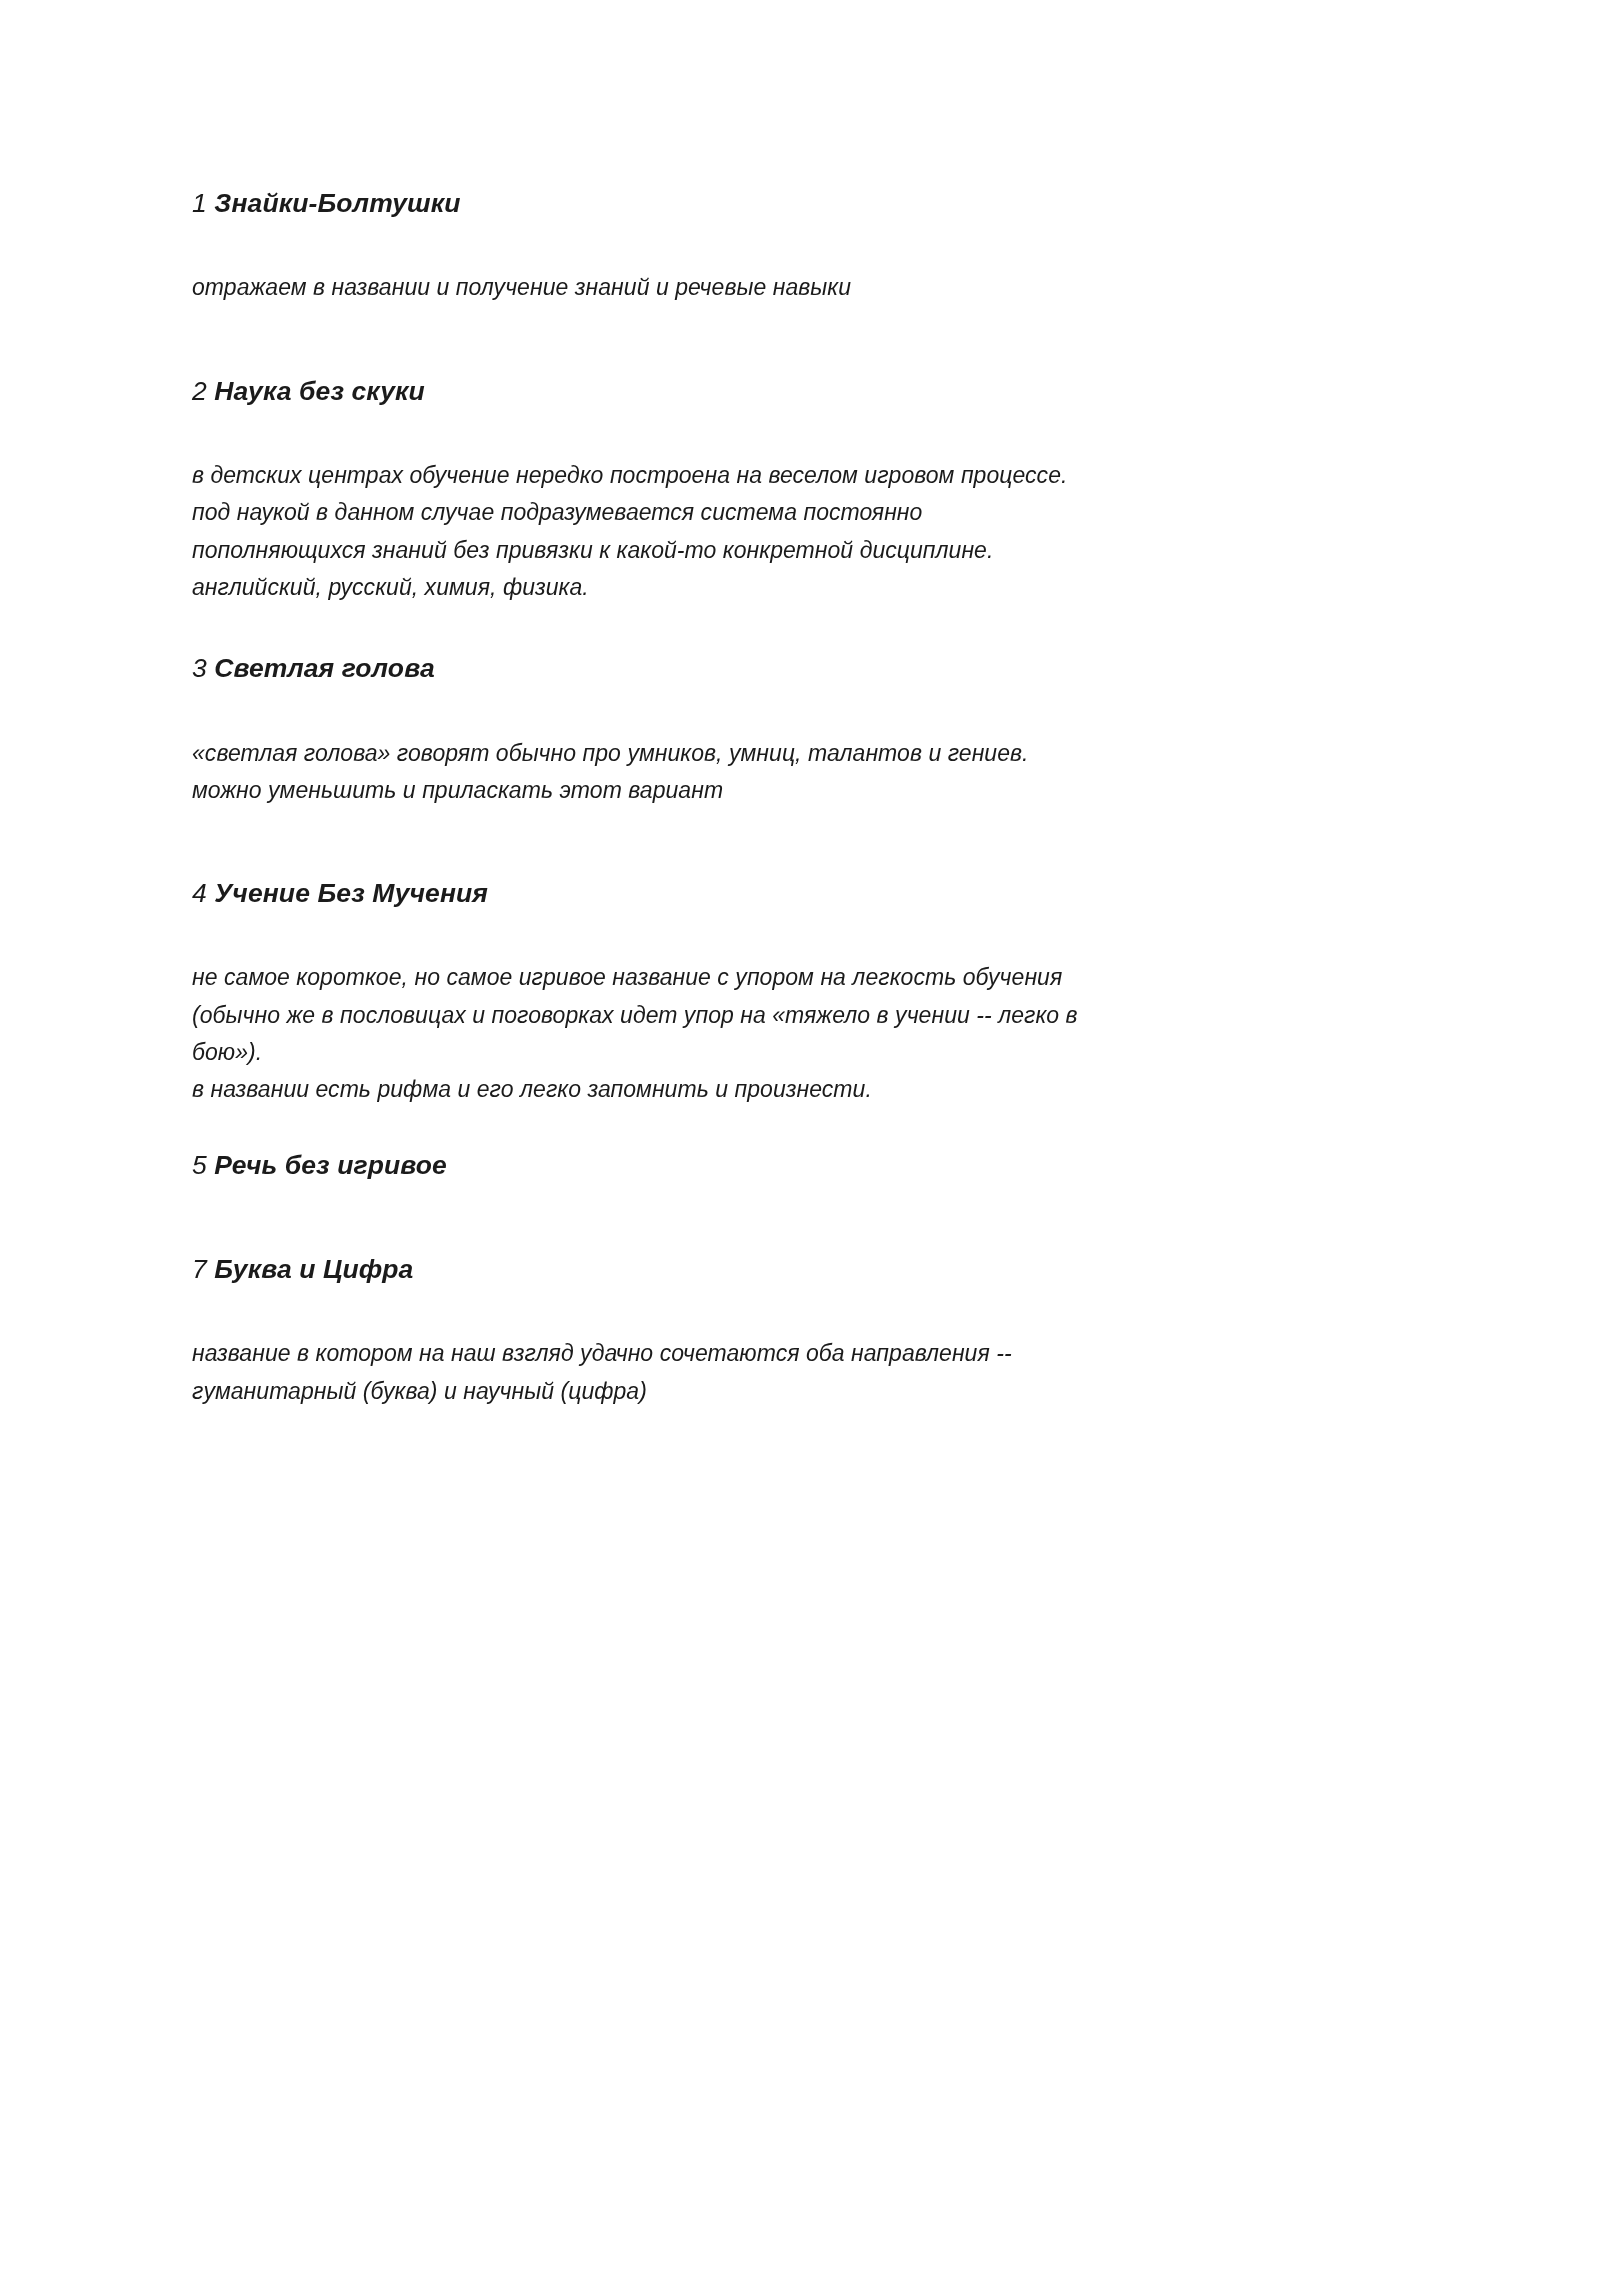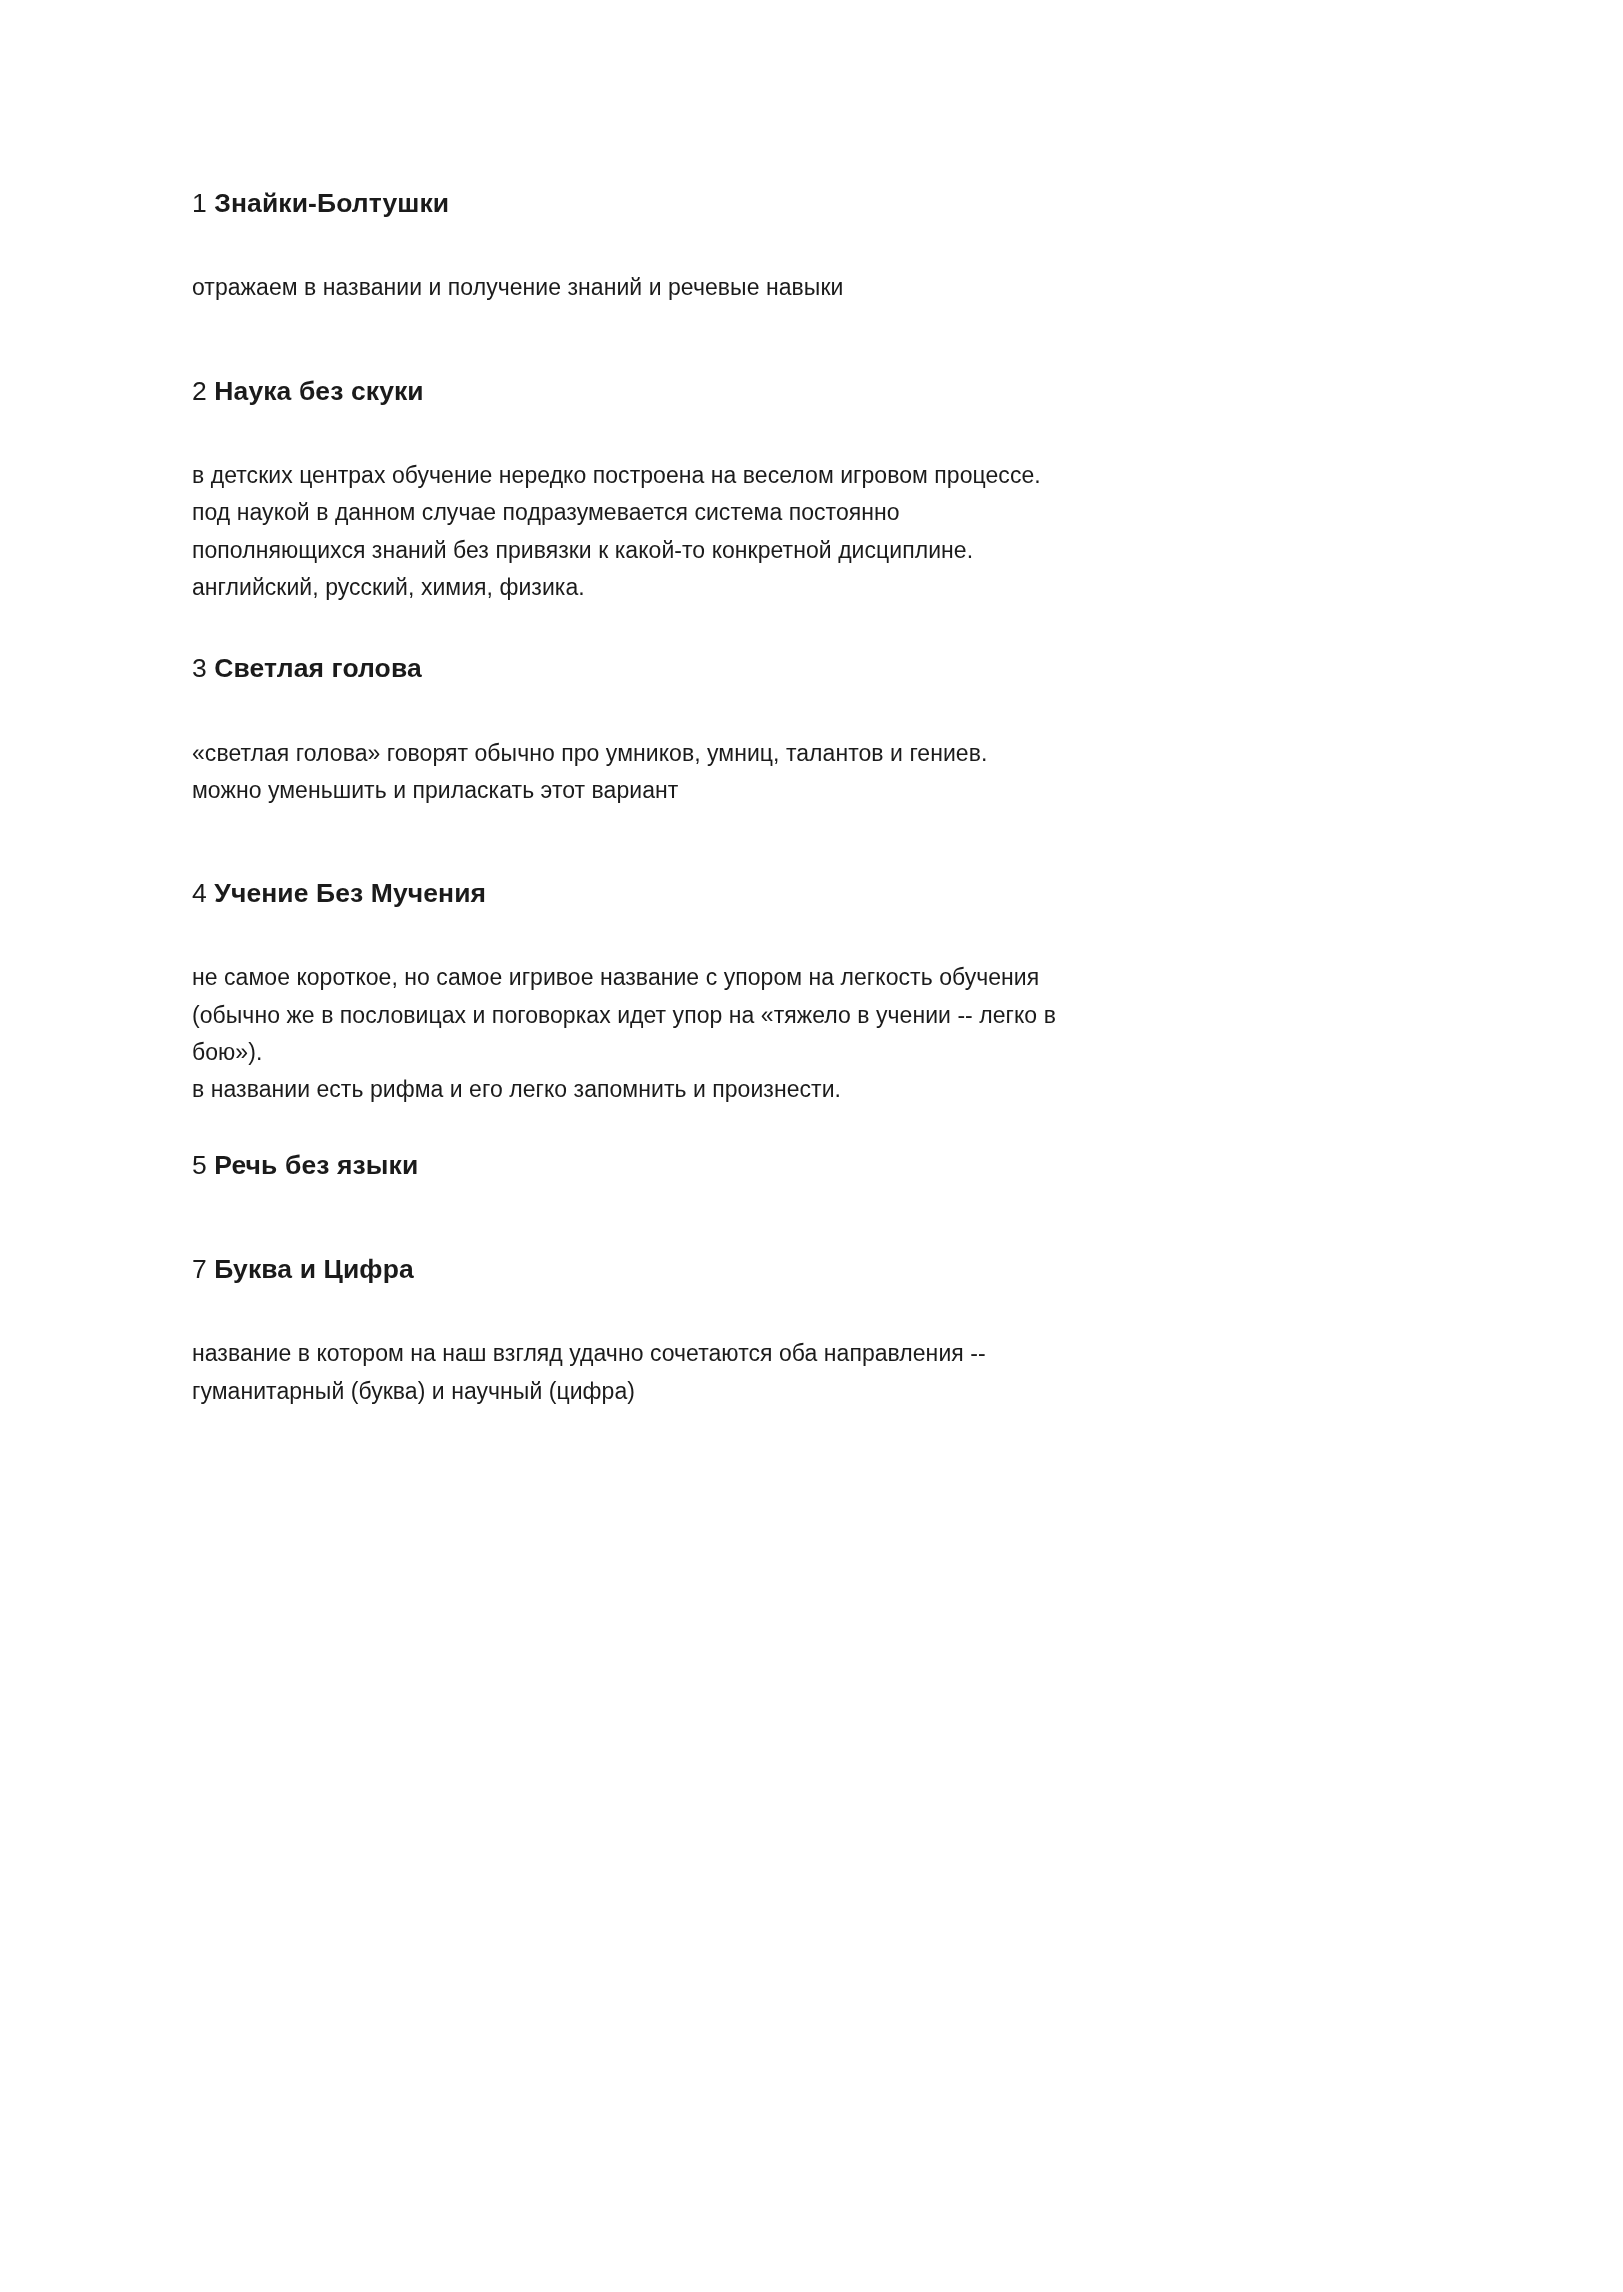--- a/index.html
+++ b/index.html
@@ -21,20 +21,21 @@
     position: relative;
     width: 1623px;
     height: 2293px;
     background: #ffffff;
     box-sizing: border-box;
     padding: 184px 212px 0 192px;
   }
 
   .doc-body {
     width: 1219px;
+    font-style: italic;
   }
 
   .section {
     margin: 0 0 57px 0;
   }
   .section:last-child {
     margin-bottom: 0;
   }
 
   .section-heading {
@@ -94,21 +95,21 @@
 
     <section class="section sec-4">
       <h2 class="section-heading"><span class="num">4</span><span class="sep"> </span><span class="title">Учение Без Мучения</span></h2>
       <p class="section-body">не самое короткое, но самое игривое название с упором на легкость обучения
 (обычно же в пословицах и поговорках идет упор на «тяжело в учении -- легко в
 бою»).
 в названии есть рифма и его легко запомнить и произнести.</p>
     </section>
 
     <section class="section sec-5">
-      <h2 class="section-heading"><span class="num">5</span><span class="sep"> </span><span class="title">Речь без языки</span></h2>
+      <h2 class="section-heading"><span class="num">5</span><span class="sep"> </span><span class="title">Речь без игривое</span></h2>
     </section>
 
 
     <section class="section sec-7">
       <h2 class="section-heading"><span class="num">7</span><span class="sep"> </span><span class="title">Буква и Цифра</span></h2>
       <p class="section-body">название в котором на наш взгляд удачно сочетаются оба направления --
 гуманитарный (буква) и научный (цифра)</p>
     </section>
 
   </div>

